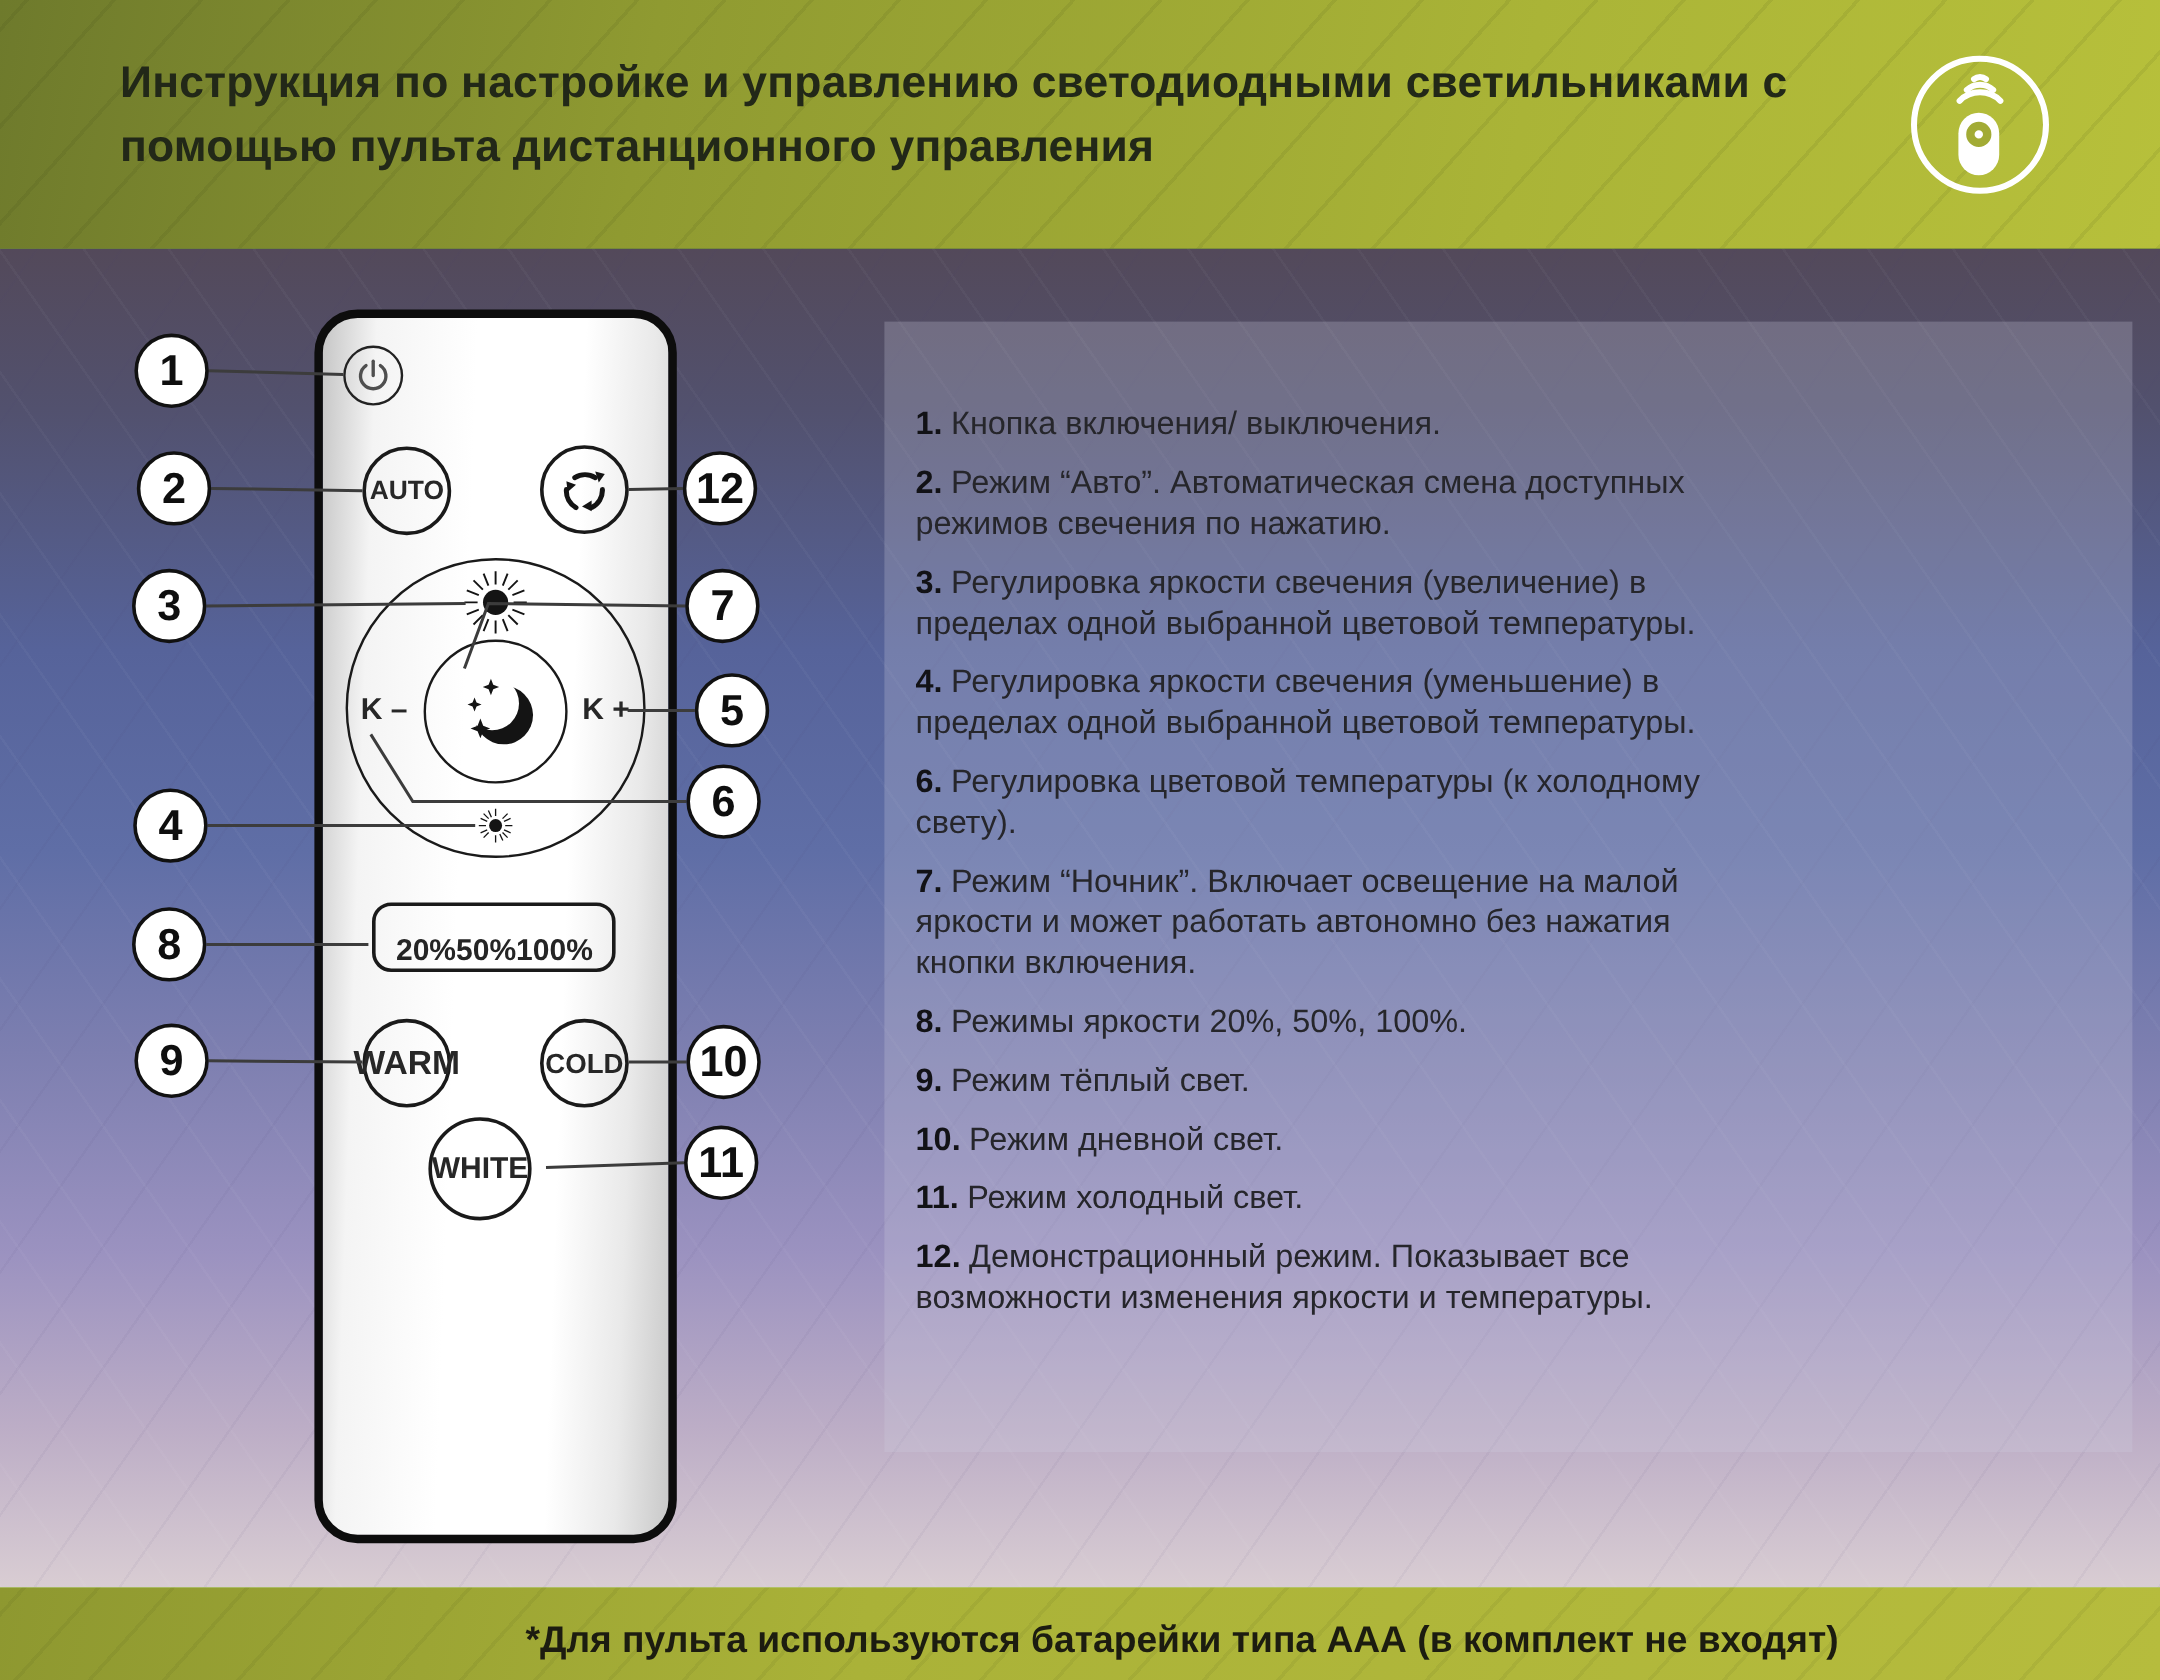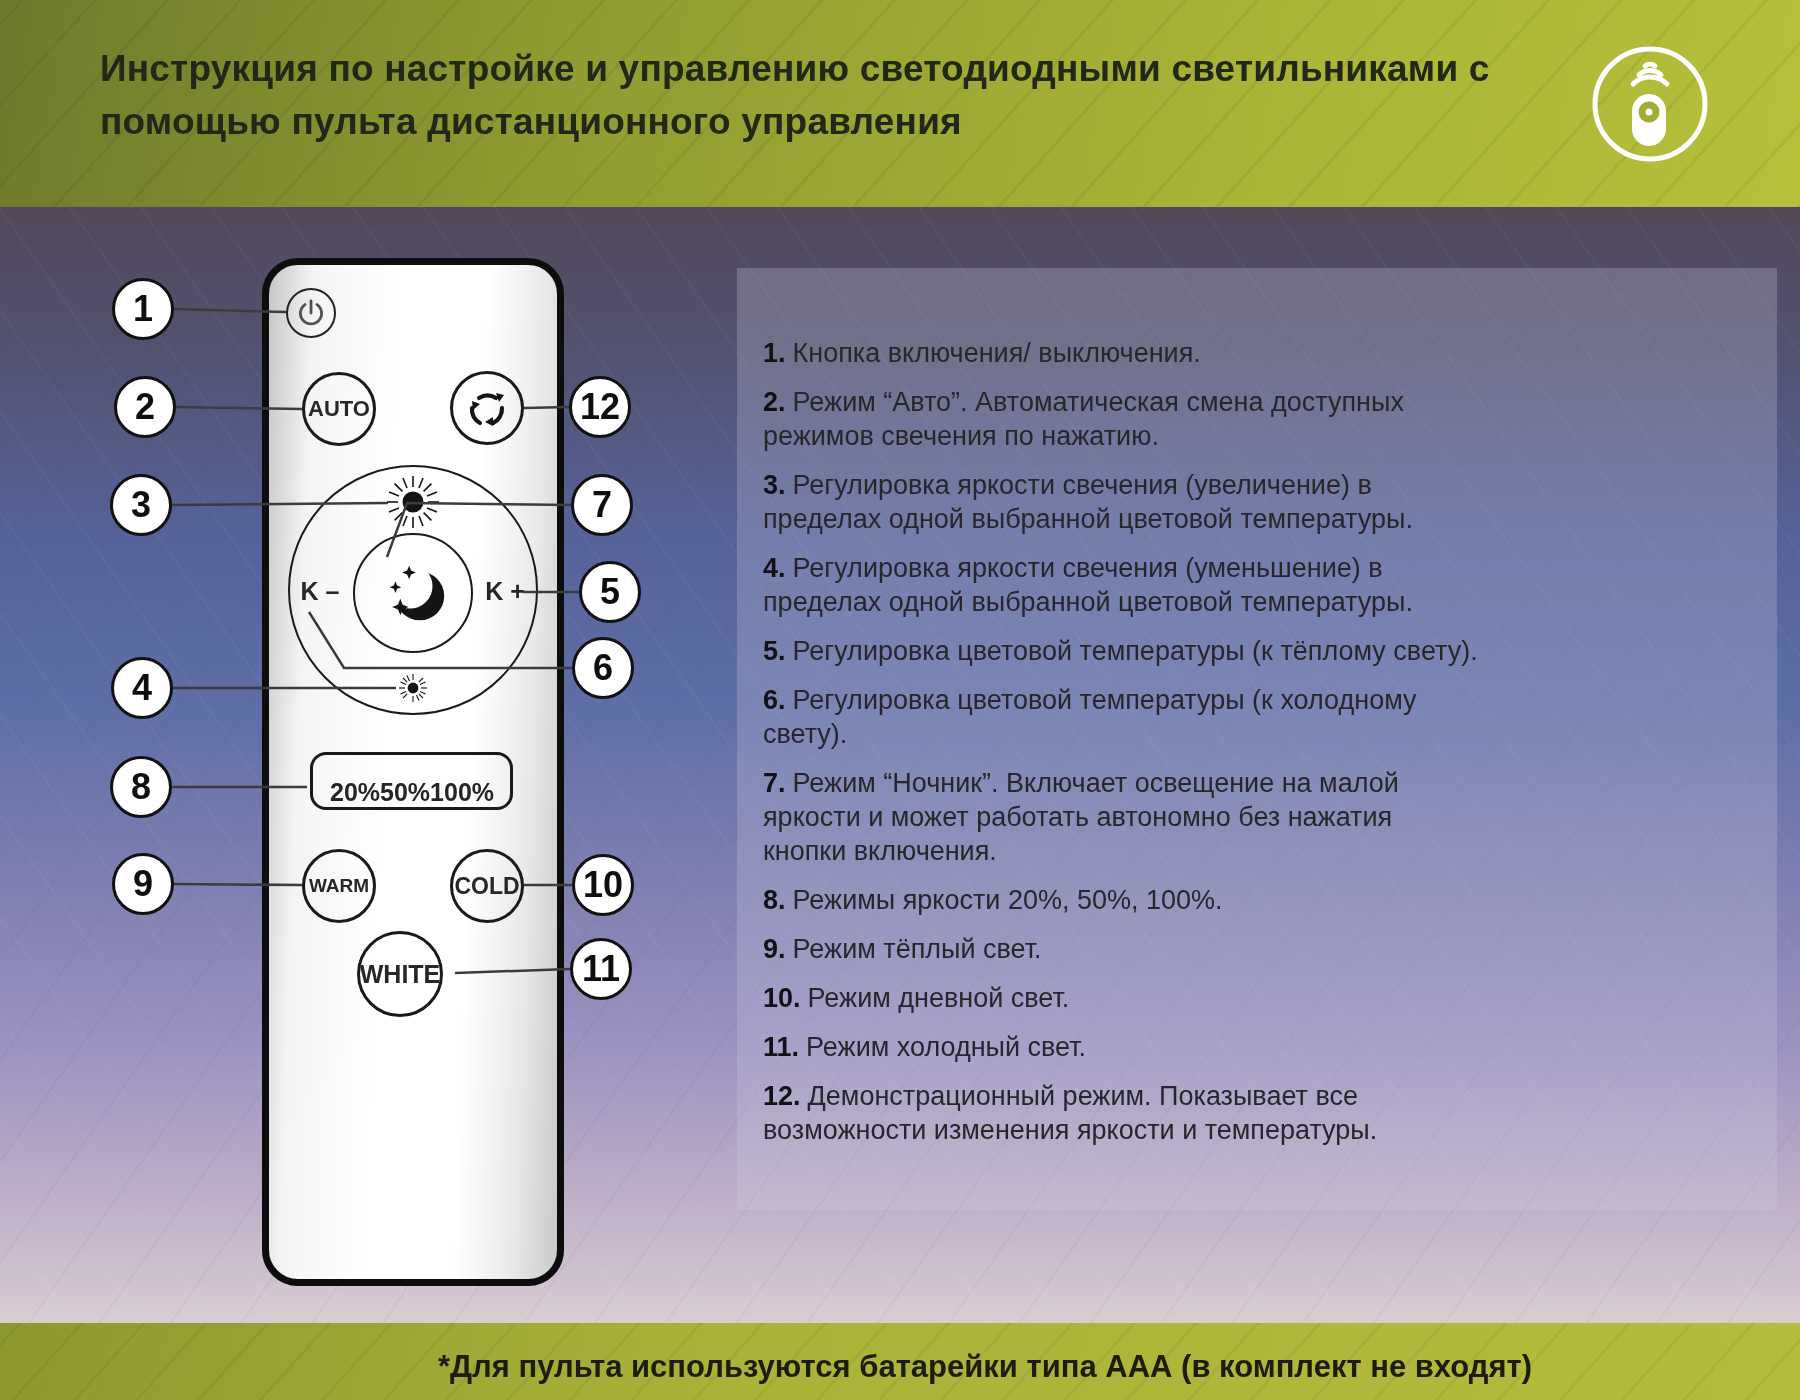--- a/index.html
+++ b/index.html
@@ -185,21 +185,21 @@
           <line x1="22" y1="11.5" x2="27.5" y2="9"></line>
       </g>
     </svg>
 
     <div class="levels">
       <span>20%</span>
       <span>50%</span>
       <span>100%</span>
     </div>
 
-    <div class="rbtn" style="left:33px; top:584px; width:74px; height:74px; font-size:19px;">
+    <div class="rbtn" style="left:33px; top:584px; width:74px; height:74px; font-size:28px;">
         <span>WARM</span>
       </div>
     <div class="rbtn" style="left:181px; top:584px; width:74px; height:74px; font-size:23px;">
         <span>COLD</span>
       </div>
     <div class="rbtn" style="left:88px; top:666px; width:86px; height:86px; font-size:25px;">
         <span>WHITE</span>
       </div>
   </div>
 
@@ -231,21 +231,20 @@
   <div class="callout" style="left:579px; top:561px;">5</div>
   <div class="callout" style="left:572px; top:637px;">6</div>
   <div class="callout" style="left:572px; top:854px;">10</div>
   <div class="callout" style="left:570px; top:938px;">11</div>
 
   <div class="instructions">
     <p class="instr"><b>1.</b><span>Кнопка включения/ выключения.</span></p>
     <p class="instr"><b>2.</b><span>Режим “Авто”. Автоматическая смена доступных режимов свечения по нажатию.</span></p>
     <p class="instr"><b>3.</b><span>Регулировка яркости свечения (увеличение) в пределах одной выбранной цветовой температуры.</span></p>
     <p class="instr"><b>4.</b><span>Регулировка яркости свечения (уменьшение) в пределах одной выбранной цветовой температуры.</span></p>
-    <p class="instr"><b>5.</b><span>Регулировка цветовой температуры (к тёплому свету).</span></p>
     <p class="instr"><b>6.</b><span>Регулировка цветовой температуры (к холодному свету).</span></p>
     <p class="instr"><b>7.</b><span>Режим “Ночник”. Включает освещение на малой яркости и может работать автономно без нажатия кнопки включения.</span></p>
     <p class="instr"><b>8.</b><span>Режимы яркости 20%, 50%, 100%.</span></p>
     <p class="instr"><b>9.</b><span>Режим тёплый свет.</span></p>
     <p class="instr"><b>10.</b><span>Режим дневной свет.</span></p>
     <p class="instr"><b>11.</b><span>Режим холодный свет.</span></p>
     <p class="instr"><b>12.</b><span>Демонстрационный режим. Показывает все возможности изменения яркости и температуры.</span></p>
   </div>
 
   <div class="band-bottom">

